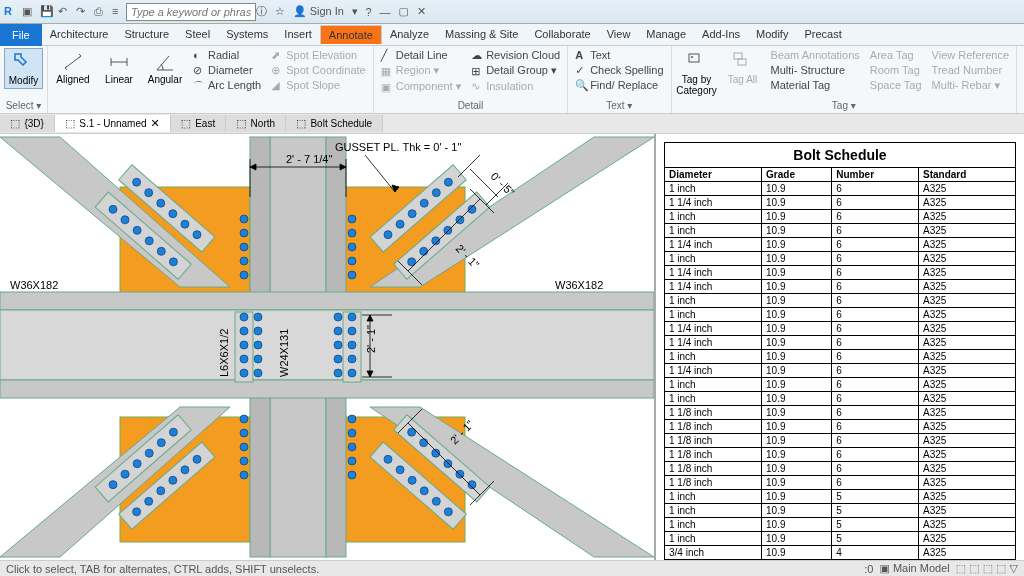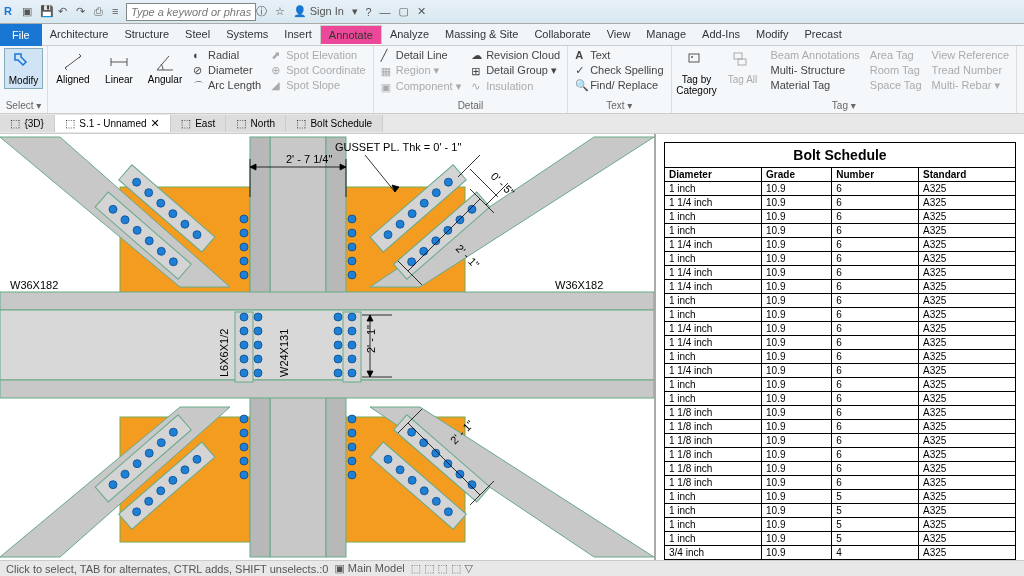--- a/index.html
+++ b/index.html
@@ -7,21 +7,21 @@
 .titlebar{height:24px;background:linear-gradient(#e8f0f8,#d8e8f0);display:flex;align-items:center;padding:0 4px;border-bottom:1px solid #aaa;}
 .titlebar .qat{display:flex;gap:4px;align-items:center;}
 .titlebar .qat span{width:14px;height:14px;display:inline-block;color:#555;}
 .titlebar .title{flex:1;text-align:center;color:#333;font-size:11px;}
 .titlebar .search{width:130px;height:18px;border:1px solid #888;background:#fff;padding:0 4px;font-style:italic;color:#888;}
 .titlebar .right{display:flex;gap:8px;align-items:center;color:#555;}
 .titlebar .right span{cursor:pointer;}
 .menubar{height:22px;background:#f0f5fa;display:flex;align-items:center;border-bottom:1px solid #ccc;}
 .menubar .file{background:#1976d2;color:#fff;padding:11px 12px;height:100%;display:flex;align-items:center;}
 .menubar .tab{padding:3px 8px;color:#333;cursor:pointer;}
-.menubar .tab.active{background:#ec4899;border:1px solid #ccc;border-bottom:1px solid #fff;text-align:right;}
+.menubar .tab.active{background:#f97316;border:1px solid #ccc;border-bottom:1px solid #fff;text-align:right;}
 .ribbon{height:68px;background:#f5f8fb;display:flex;border-bottom:1px solid #ccc;}
 .rgroup{border-right:1px solid #ddd;display:flex;flex-direction:column;padding:2px 4px;}
 .rgroup .body{flex:1;display:flex;gap:4px;align-items:flex-start;}
 .rgroup .label{text-align:center;font-size:10px;color:#666;padding-top:2px;}
 .bigbtn{display:flex;flex-direction:column;align-items:center;width:42px;padding:2px;cursor:pointer;}
 .bigbtn.active{background:#d0e4f5;border:1px solid #8ab;}
 .bigbtn .ico{width:24px;height:24px;}
 .bigbtn .txt{font-size:10px;text-align:center;line-height:1.1;}
 .smallcol{display:flex;flex-direction:column;gap:1px;}
 .smallbtn{display:flex;align-items:center;gap:3px;padding:1px 3px;font-size:10px;color:#444;white-space:nowrap;cursor:pointer;}
@@ -29,21 +29,21 @@
 .smallbtn .ic{width:12px;height:12px;display:inline-block;}
 .viewtabs{height:20px;background:#e8e8e8;display:flex;align-items:center;border-bottom:1px solid #ccc;}
 .vtab{padding:2px 10px;border-right:1px solid #ccc;background:#ddd;font-size:10px;display:flex;align-items:center;gap:4px;cursor:pointer;}
 .vtab.active{background:#fff;}
 .canvas{flex:1;display:flex;background:#fff;overflow:hidden;position:relative;}
 .drawing{flex:1;position:relative;background:#fff;}
 .schedule{width:370px;border-left:2px solid #aaa;padding:8px;overflow:auto;}
 .schedule table{border-collapse:collapse;width:100%;}
 .schedule th,.schedule td{border:1px solid #000;padding:1px 4px;font-size:10px;text-align:left;}
 .schedule .stitle{font-weight:bold;font-size:14px;text-align:center;padding:4px;}
-.statusbar{height:16px;background:#e8e8e8;border-top:1px solid #ccc;font-size:10px;color:#555;padding:0 6px;display:flex;align-items:center;}
+.statusbar{height:16px;background:#e8e8e8;border-top:1px solid #ccc;font-size:10px;color:#555;padding:0 6px;display:flex;align-items:center;justify-content:space-between;}
 .statusbar .sright{display:flex;gap:6px;align-items:center;}
 svg{display:block;}
 </style>
 </head>
 <body>
 
 <div class="titlebar">
   <div class="qat">
     <span style="color:#1976d2;font-weight:bold;">R</span>
     <span>▣</span>

